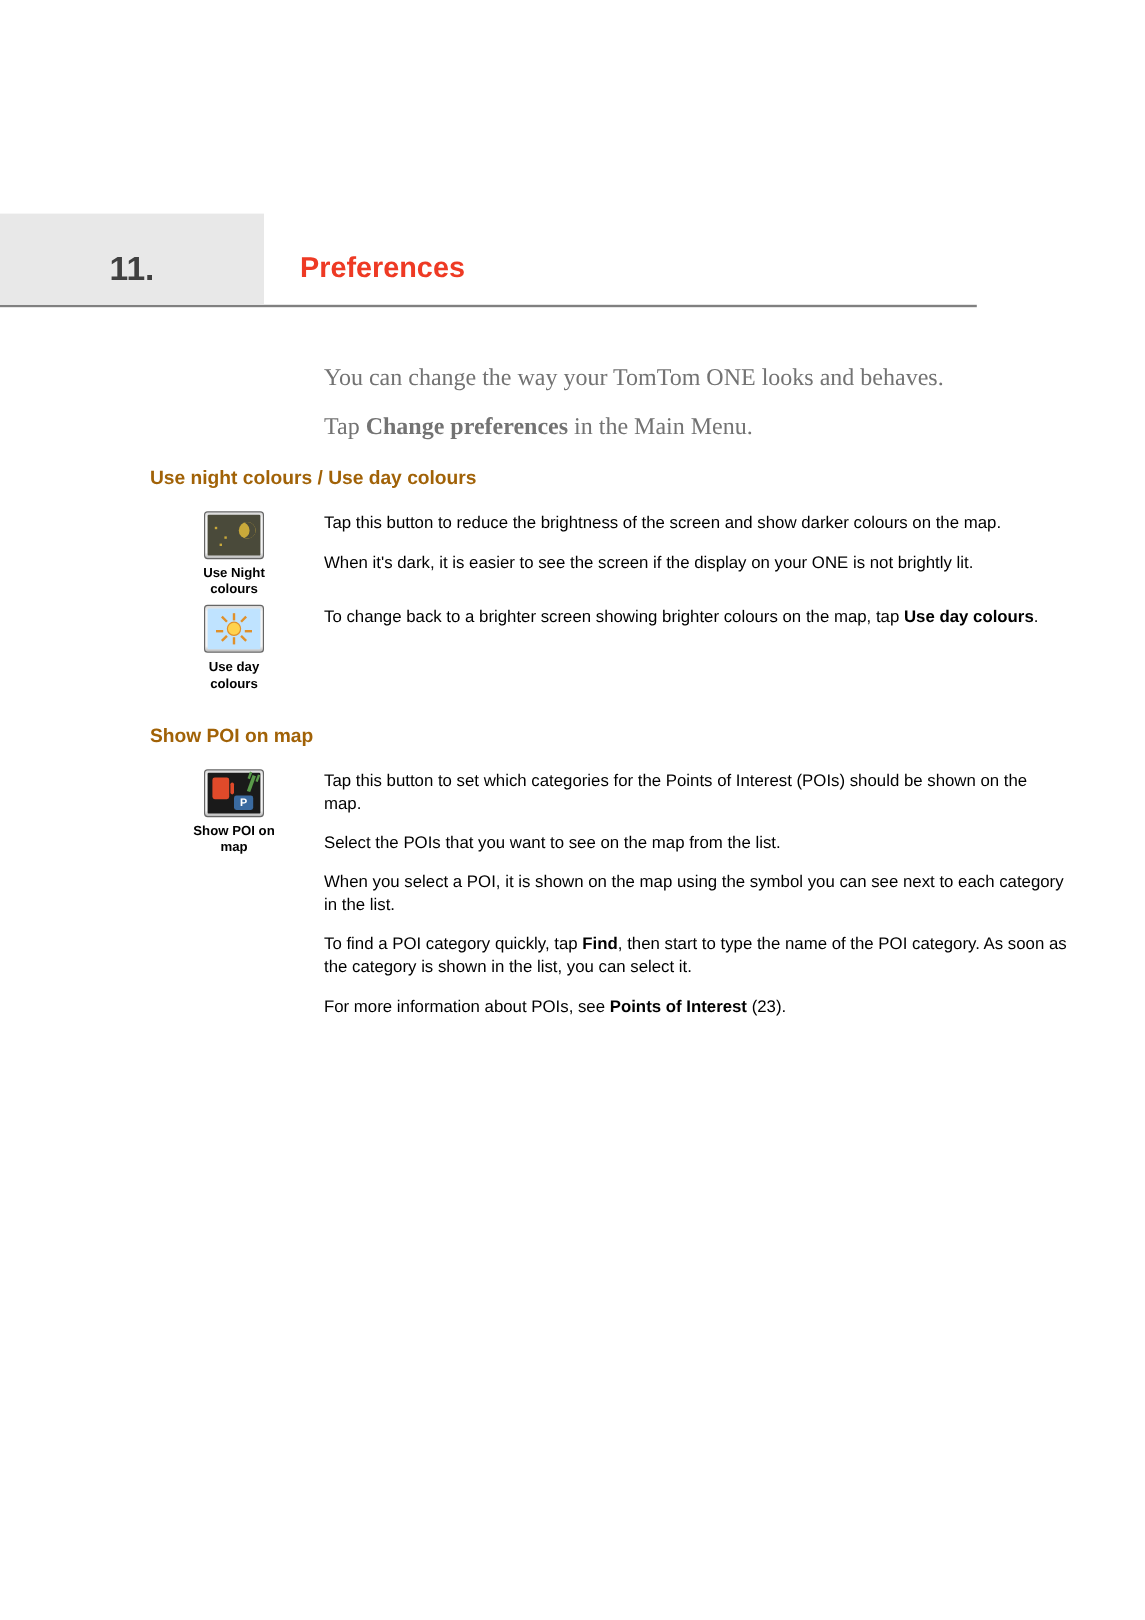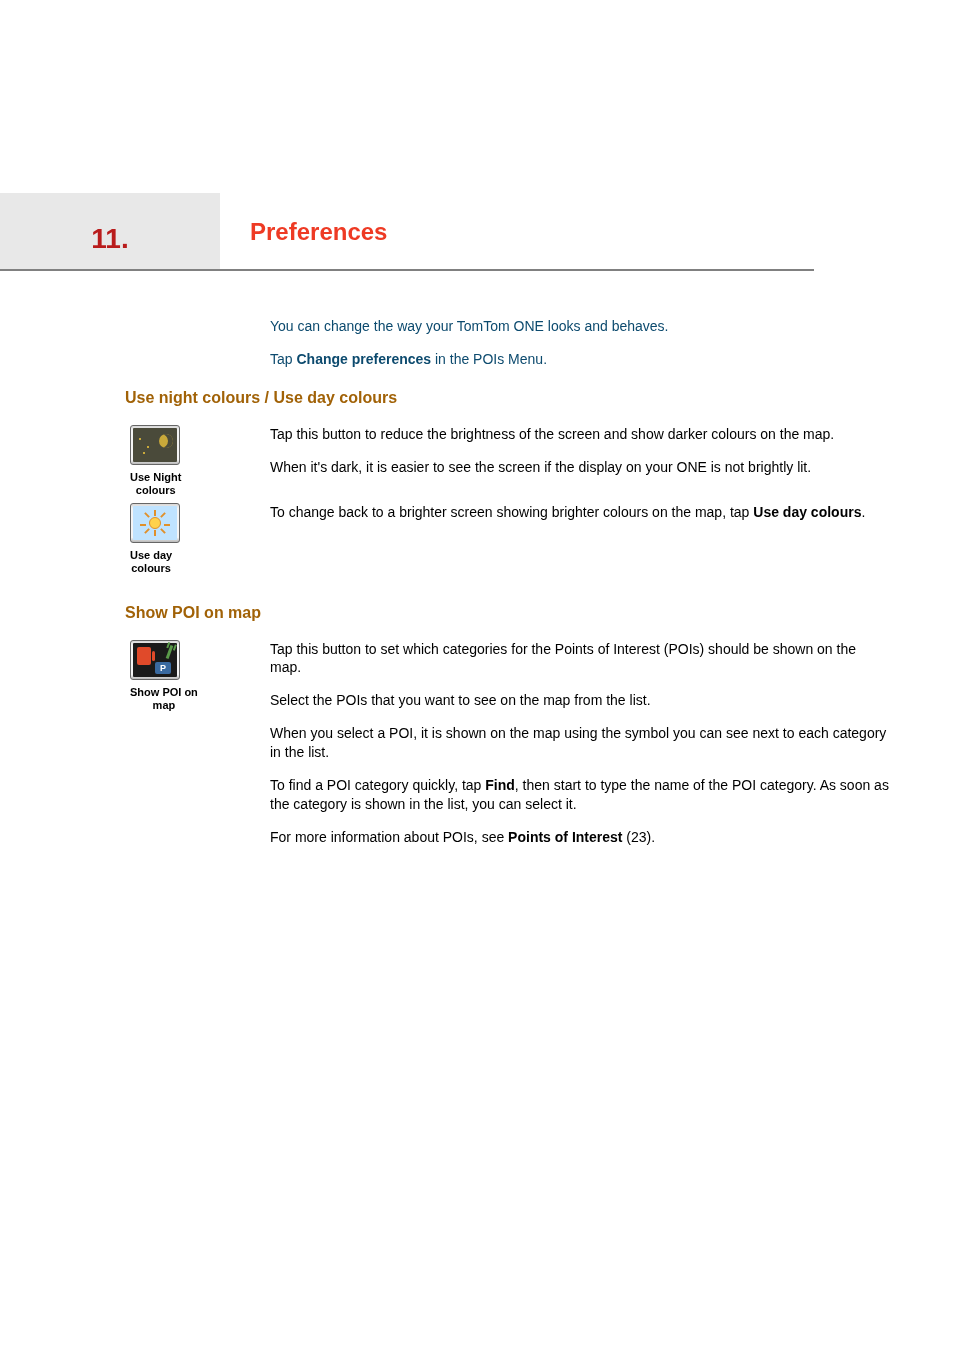--- a/index.html
+++ b/index.html
@@ -25,38 +25,38 @@
       margin-right: 140px;
     }
     .chapter-num-box {
       background: #e8e8e8;
       width: 220px;
       display: flex;
       align-items: center;
       justify-content: center;
       font-size: 28px;
       font-weight: bold;
-      color: #b91c1c;
+      color: #404040;
       padding: 30px 0 14px 0;
-      margin-top: 15px;
     }
     .chapter-title {
       font-size: 24px;
       font-weight: bold;
       color: #ee3a24;
       padding: 30px 0 14px 30px;
       display: flex;
       align-items: center;
     }
     .body-text {
       margin-left: 270px;
       margin-right: 140px;
-      font-size: 14px;
+      font-size: 20px;
       line-height: 1.35;
-      color: #0c4a6e;
+      color: #737373;
+      font-family: Liberation Serif, serif;
     }
     .intro {
       margin-top: 46px;
     }
     .para {
       margin-bottom: 14px;
     }
     .section-title {
       font-size: 16px;
       font-weight: bold;
@@ -65,21 +65,21 @@
     }
     .item-row {
       display: flex;
       align-items: flex-start;
       margin-bottom: 6px;
     }
     .item-left {
       width: 270px;
       display: flex;
       flex-direction: column;
-      align-items: flex-start;
+      align-items: center;
       box-sizing: border-box;
       padding-left: 130px;
       padding-right: 10px;
     }
     .icon-frame {
       width: 50px;
       height: 40px;
       border: 1px solid #666;
       border-radius: 3px;
       background: linear-gradient(#d8d8d8 0%, #f4f4f4 12%, #f4f4f4 88%, #b8b8b8 100%);
@@ -208,21 +208,21 @@
 <div class="page">
 
   <div class="header-row">
     <div class="chapter-num-box">11.</div>
     <div class="chapter-title">Preferences</div>
   </div>
 
   <div class="body-text intro">
     <div class="para">You can change the way your TomTom ONE looks and behaves.</div>
     <div class="para">
-      <span>Tap </span><span class="bold">Change preferences</span><span> in the POIs Menu.</span>
+      <span>Tap </span><span class="bold">Change preferences</span><span> in the Main Menu.</span>
     </div>
   </div>
 
   <div class="section-title">Use night colours / Use day colours</div>
 
   <div class="item-row">
     <div class="item-left">
       <div class="icon-frame">
         <div class="icon-inner-night">
           <div class="moon"></div>

